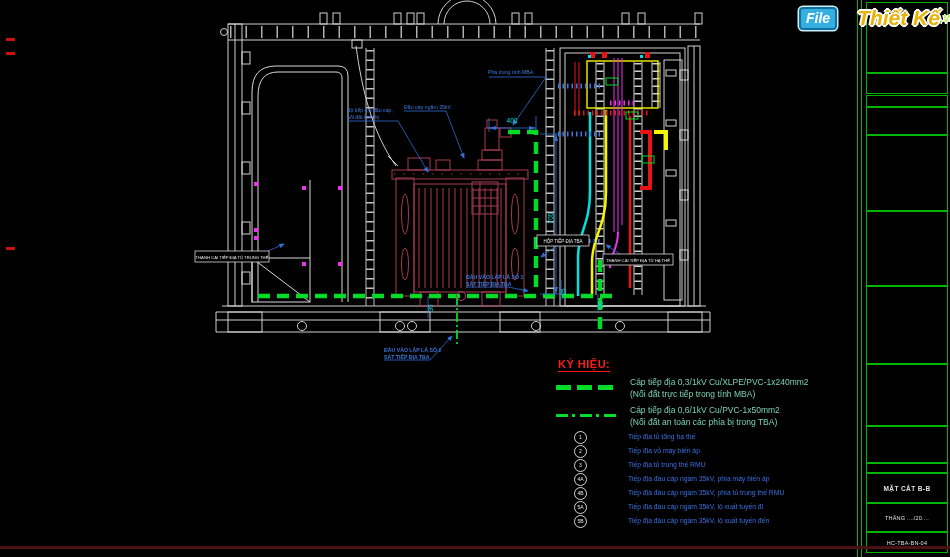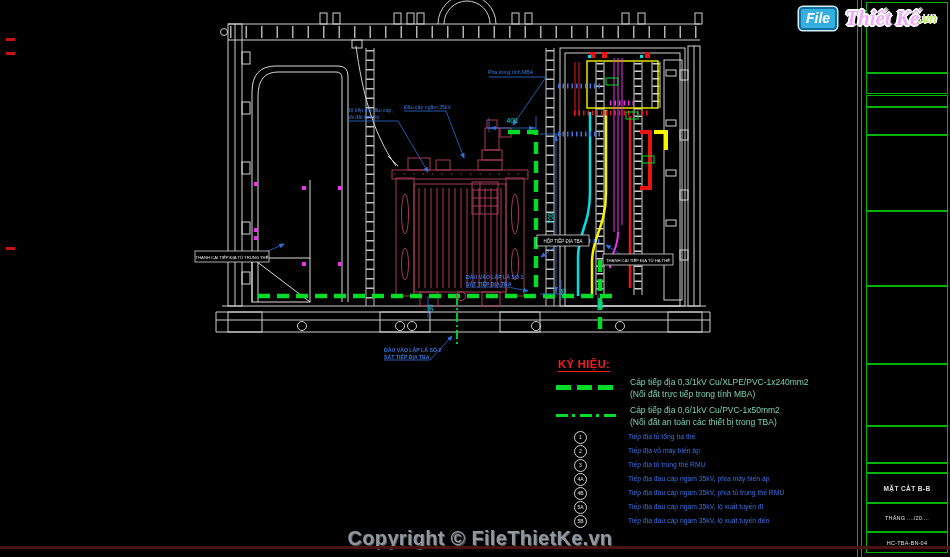--- a/index.html
+++ b/index.html
@@ -26,24 +26,24 @@
   .vgreen{position:absolute;top:0;width:1px;height:557px;background:#00b400;}
   .tb-cell{position:absolute;left:866px;width:80px;border:1px solid #00b400;background:#000;
            color:#e0e0e0;display:flex;align-items:center;justify-content:center;text-align:center;}
   .tb-title{font-size:6.5px;font-weight:bold;letter-spacing:.4px;}
   .tb-small{font-size:5.5px;letter-spacing:.2px;}
 
   
   #logo{left:799px;top:6px;width:150px;height:36px;white-space:nowrap;}
   .logo-folder{display:inline-block;background:#35aee0;border:2px solid #0f6f9e;border-radius:4px;
                padding:1px 5px 2px 5px;color:#fff;font-weight:bold;font-style:italic;font-size:14px;
-               box-shadow:0 0 0 1.5px #cfeefc;vertical-align:middle;margin-right:8px;}
-  .logo-brand{color:#f0abfc;font-weight:800;font-style:italic;font-size:21px;vertical-align:middle;
+               box-shadow:0 0 0 1.5px #cfeefc;vertical-align:middle;margin-right:20px;}
+  .logo-brand{color:#eab308;font-weight:800;font-style:italic;font-size:21px;vertical-align:middle;
               text-shadow:-2px 0 0 #fff,2px 0 0 #fff,0 -2px 0 #fff,0 2px 0 #fff,
-                          -1px -1px 0 #fff,1px 1px 0 #fff,-1px 1px 0 #fff,1px -1px 0 #fff;font-family:Liberation Serif, serif;}
+                          -1px -1px 0 #fff,1px 1px 0 #fff,-1px 1px 0 #fff,1px -1px 0 #fff;}
   .logo-domain{color:#bef264;font-weight:800;font-style:italic;font-size:12px;vertical-align:middle;
               text-shadow:-1.5px 0 0 #fff,1.5px 0 0 #fff,0 -1.5px 0 #fff,0 1.5px 0 #fff;}
 
   
   #copyright{left:300px;top:527px;width:360px;text-align:center;color:#9298a0;font-size:20px;
              font-weight:bold;text-shadow:1px 1px 0 #54585e;letter-spacing:.3px;}
   #bottomline{left:0;top:546px;width:950px;height:3px;background:#4a1212;}
 </style>
 </head>
 <body>
@@ -298,21 +298,21 @@
     </g>
   </svg>
 
   <div id="legend" class="abs">
     <div class="leg-title">KÝ HIỆU:</div>
     <div class="leg-dash" style="top:27px"></div>
     <div class="leg-cabletext" style="top:19px">Cáp tiếp địa 0,3/1kV Cu/XLPE/PVC-1x240mm2</div>
     <div class="leg-cabletext" style="top:31px">(Nối đất trực tiếp trong tính MBA)</div>
     <div class="leg-dashdot" style="top:56px"></div>
     <div class="leg-cabletext" style="top:47px">Cáp tiếp địa 0,6/1kV Cu/PVC-1x50mm2</div>
-    <div class="leg-cabletext" style="top:59px">(Nối đất an toàn các thiết bị trong TBA)</div>
+    <div class="leg-cabletext" style="top:59px">(Nối đất an toàn các phía bị trong TBA)</div>
 
     <div class="leg-row" style="top:73px">
       <div class="leg-key">1</div>
       <div class="leg-label">Tiếp địa tủ tổng hạ thế</div>
     </div>
     <div class="leg-row" style="top:87px">
       <div class="leg-key">2</div>
       <div class="leg-label">Tiếp địa vỏ máy biến áp</div>
     </div>
     <div class="leg-row" style="top:101px">
@@ -352,16 +352,15 @@
     <div class="tb-cell" style="top:463px;height:8px"></div>
     <div class="tb-cell tb-title" style="top:473px;height:28px">MẶT CẮT B-B</div>
     <div class="tb-cell tb-small" style="top:503px;height:27px">THÁNG ..../20....</div>
     <div class="tb-cell tb-small" style="top:532px;height:19px">HC-TBA-BN-04</div>
   </div>
 
   <div id="logo" class="abs">
     <span class="logo-folder">File</span><span class="logo-brand">Thiết Kế</span><span class="logo-domain">.vn</span>
   </div>
 
-  <div id="copyright" class="abs">Copyright © FileThietKe.vn</div>
   <div id="bottomline" class="abs"></div>
 
 </div>
 
 </body></html>

